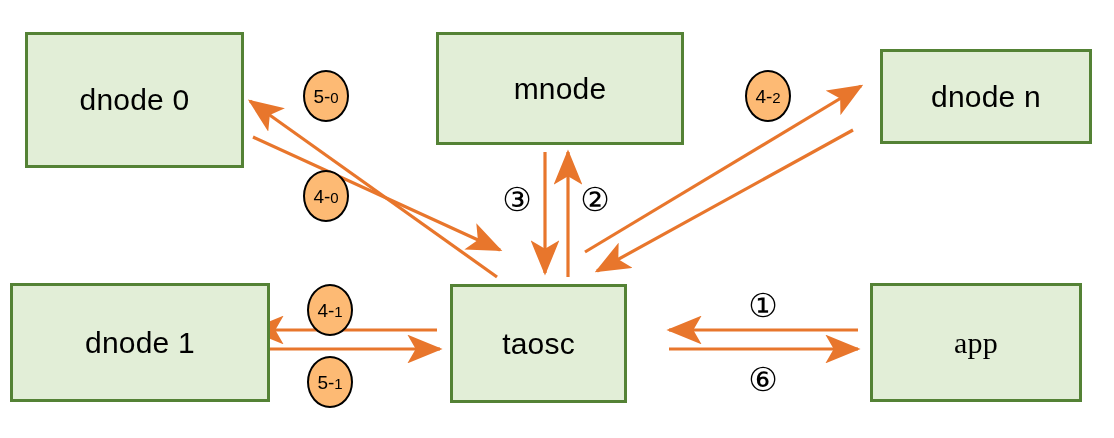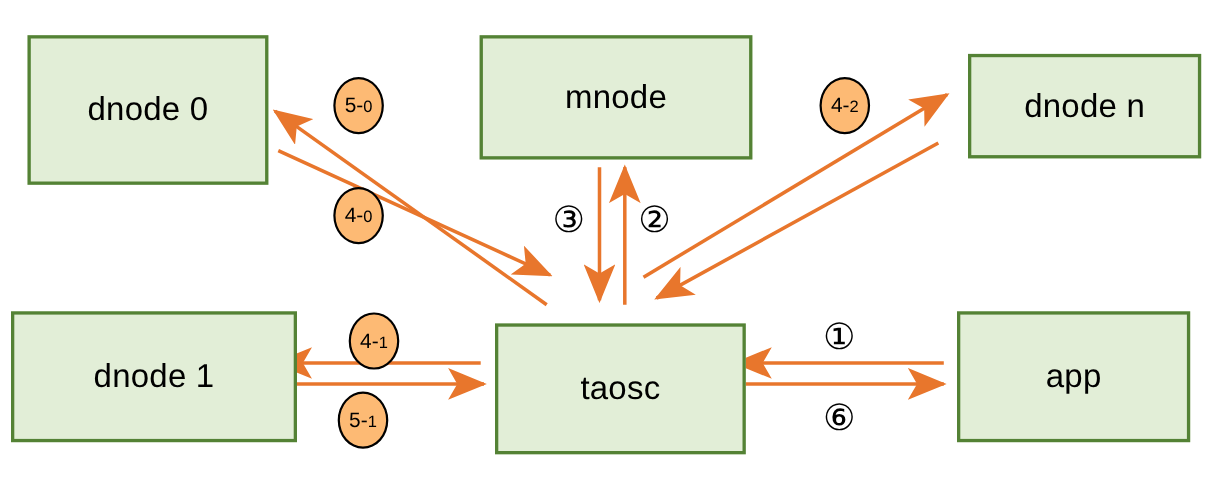--- a/index.html
+++ b/index.html
@@ -122,25 +122,25 @@
   </div>
 
   <div class="node-box" style="left:870px; top:49px; width:212px; height:95px;margin-left:10px;">
     <span class="node-label">dnode n</span>
   </div>
 
   <div class="node-box" style="left:10px; top:283px; width:260px; height:119px;">
     <span class="node-label">dnode 1</span>
   </div>
 
-  <div class="node-box" style="left:450px; top:294px; width:228px; height:119px;">
+  <div class="node-box" style="left:450px; top:284px; width:177px; height:119px;">
     <span class="node-label">taosc</span>
   </div>
 
-  <div class="node-box" style="left:870px; top:283px; width:212px; height:119px;">
+  <div class="node-box" style="left:870px; top:283px; width:212px; height:119px;font-family:Liberation Serif, serif;">
     <span class="node-label">app</span>
   </div>
 
   <div class="edge-badge badge-pair" style="left:303px; top:70px;">
     <span class="badge-text">5-<span class="sub">0</span></span>
   </div>
 
   <div class="edge-badge badge-pair" style="left:303px; top:170px;">
     <span class="badge-text">4-<span class="sub">0</span></span>
   </div>
@@ -151,21 +151,21 @@
 
 
   <div class="edge-badge badge-glyph" style="left:500px; top:182px;">
     <span class="badge-text">③</span>
   </div>
 
   <div class="edge-badge badge-glyph" style="left:578px; top:182px;">
     <span class="badge-text">②</span>
   </div>
 
-  <div class="edge-badge badge-pair" style="left:317px; top:284px;text-align:right;">
+  <div class="edge-badge badge-pair" style="left:307px; top:284px;text-align:right;">
     <span class="badge-text">4-<span class="sub">1</span></span>
   </div>
 
   <div class="edge-badge badge-pair" style="left:307px; top:356px;">
     <span class="badge-text">5-<span class="sub">1</span></span>
   </div>
 
   <div class="edge-badge badge-glyph" style="left:746px; top:288px;">
     <span class="badge-text">①</span>
   </div>

